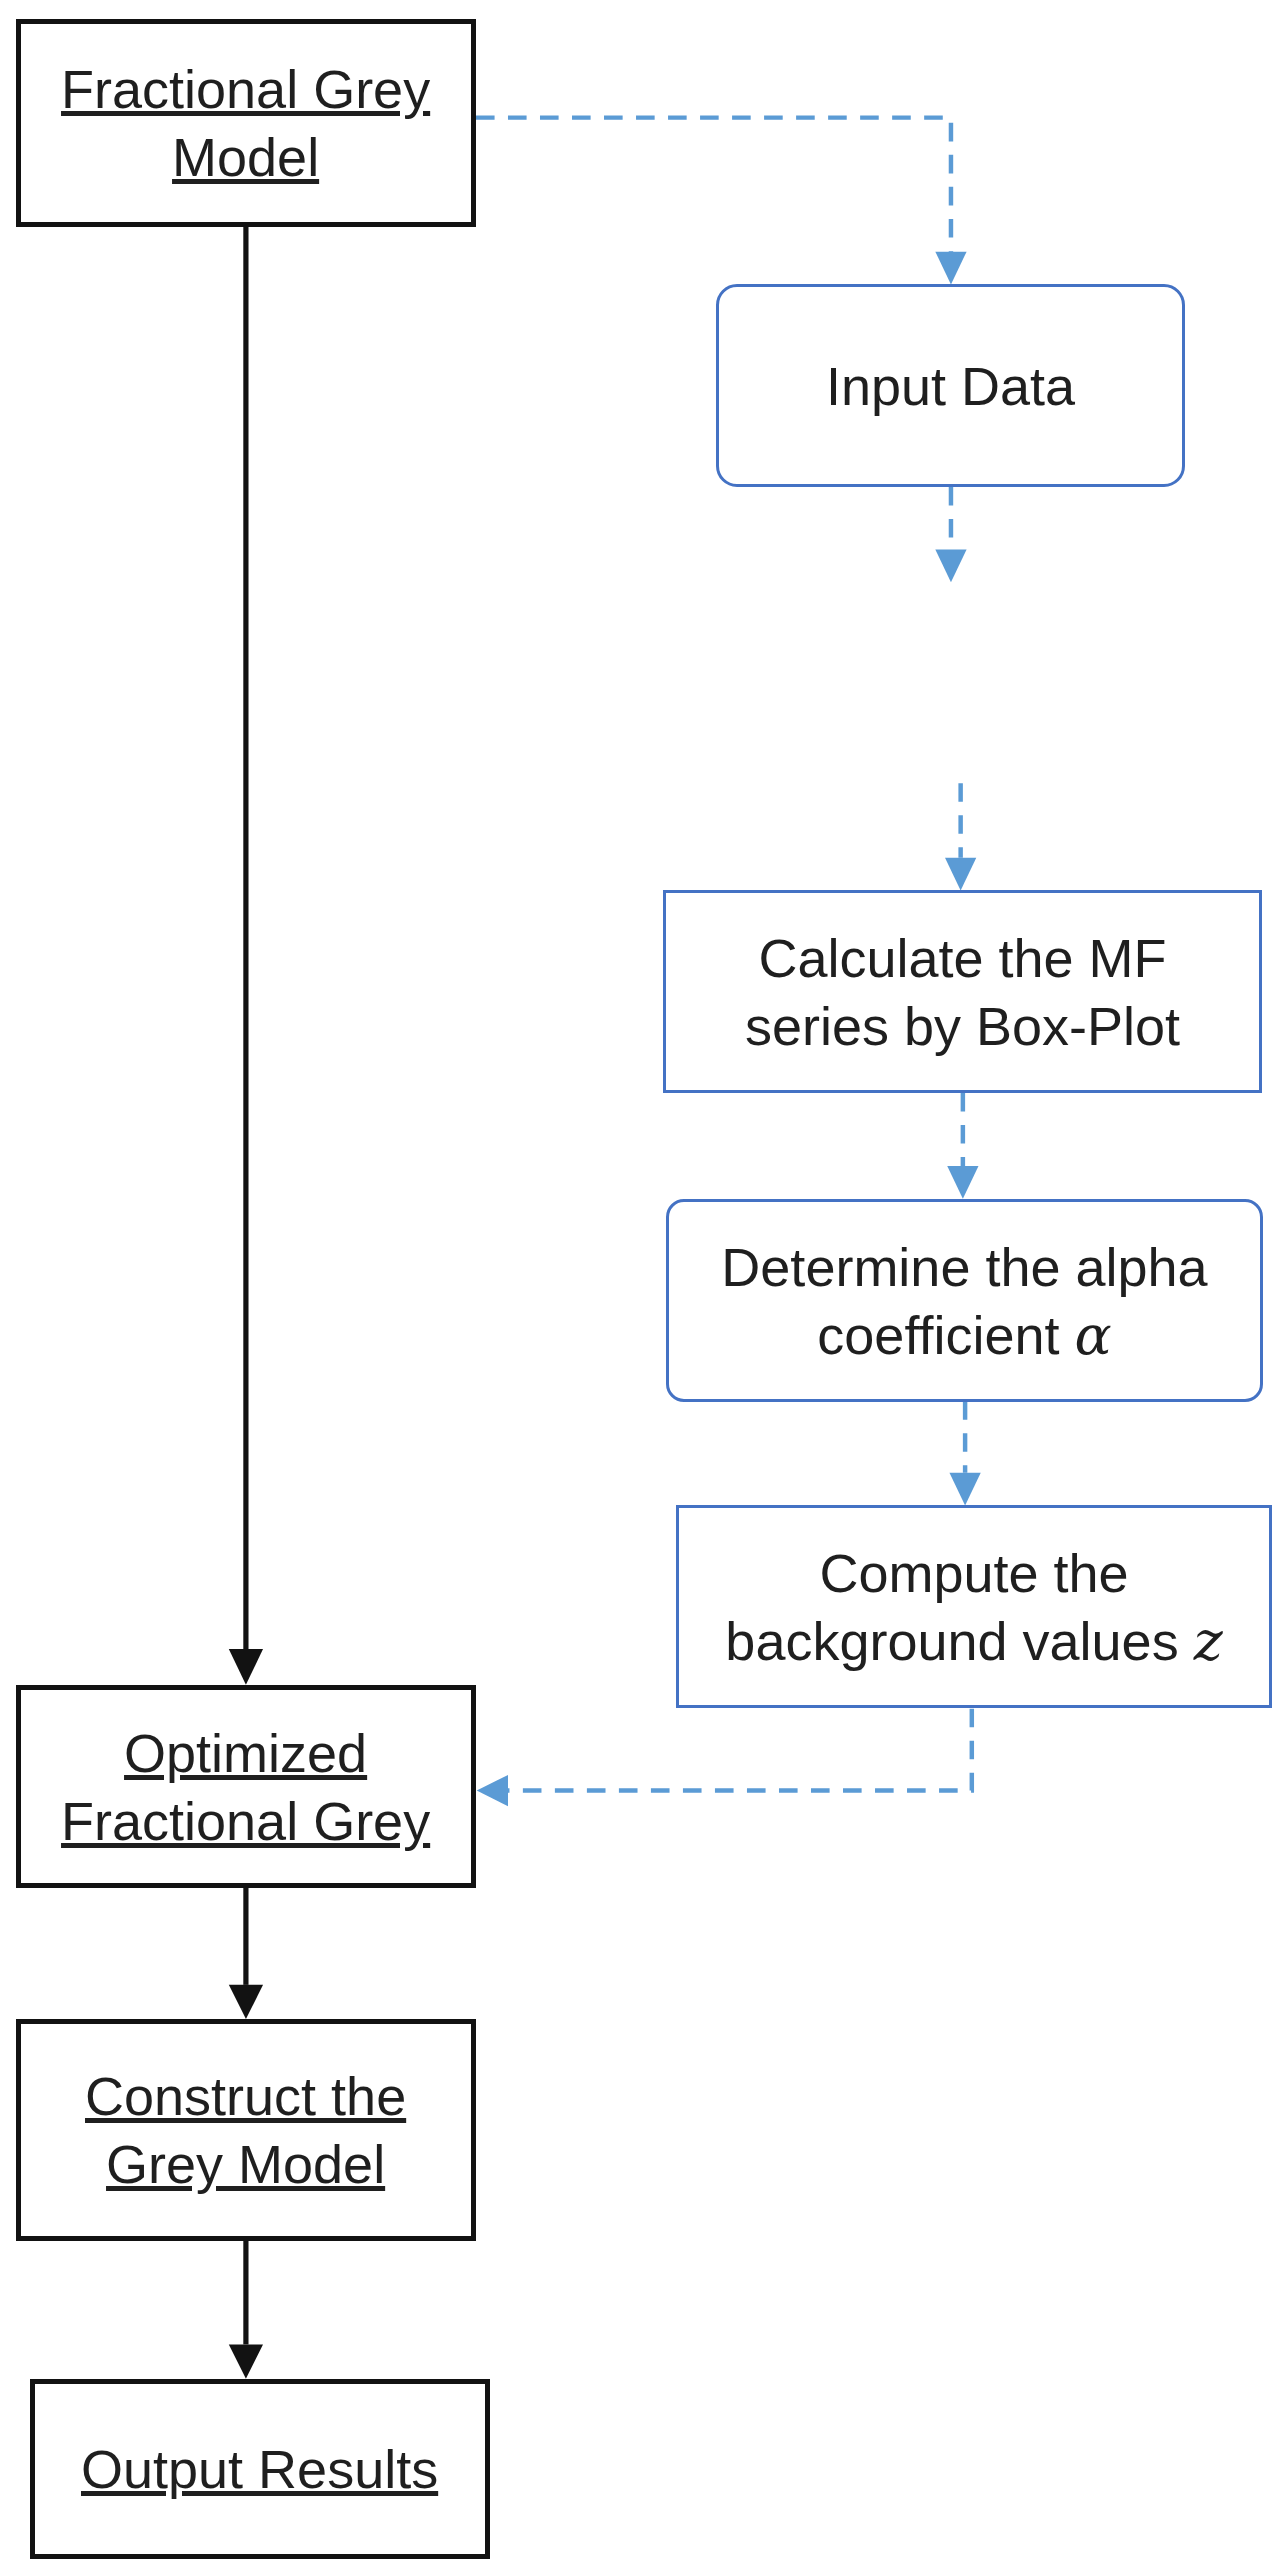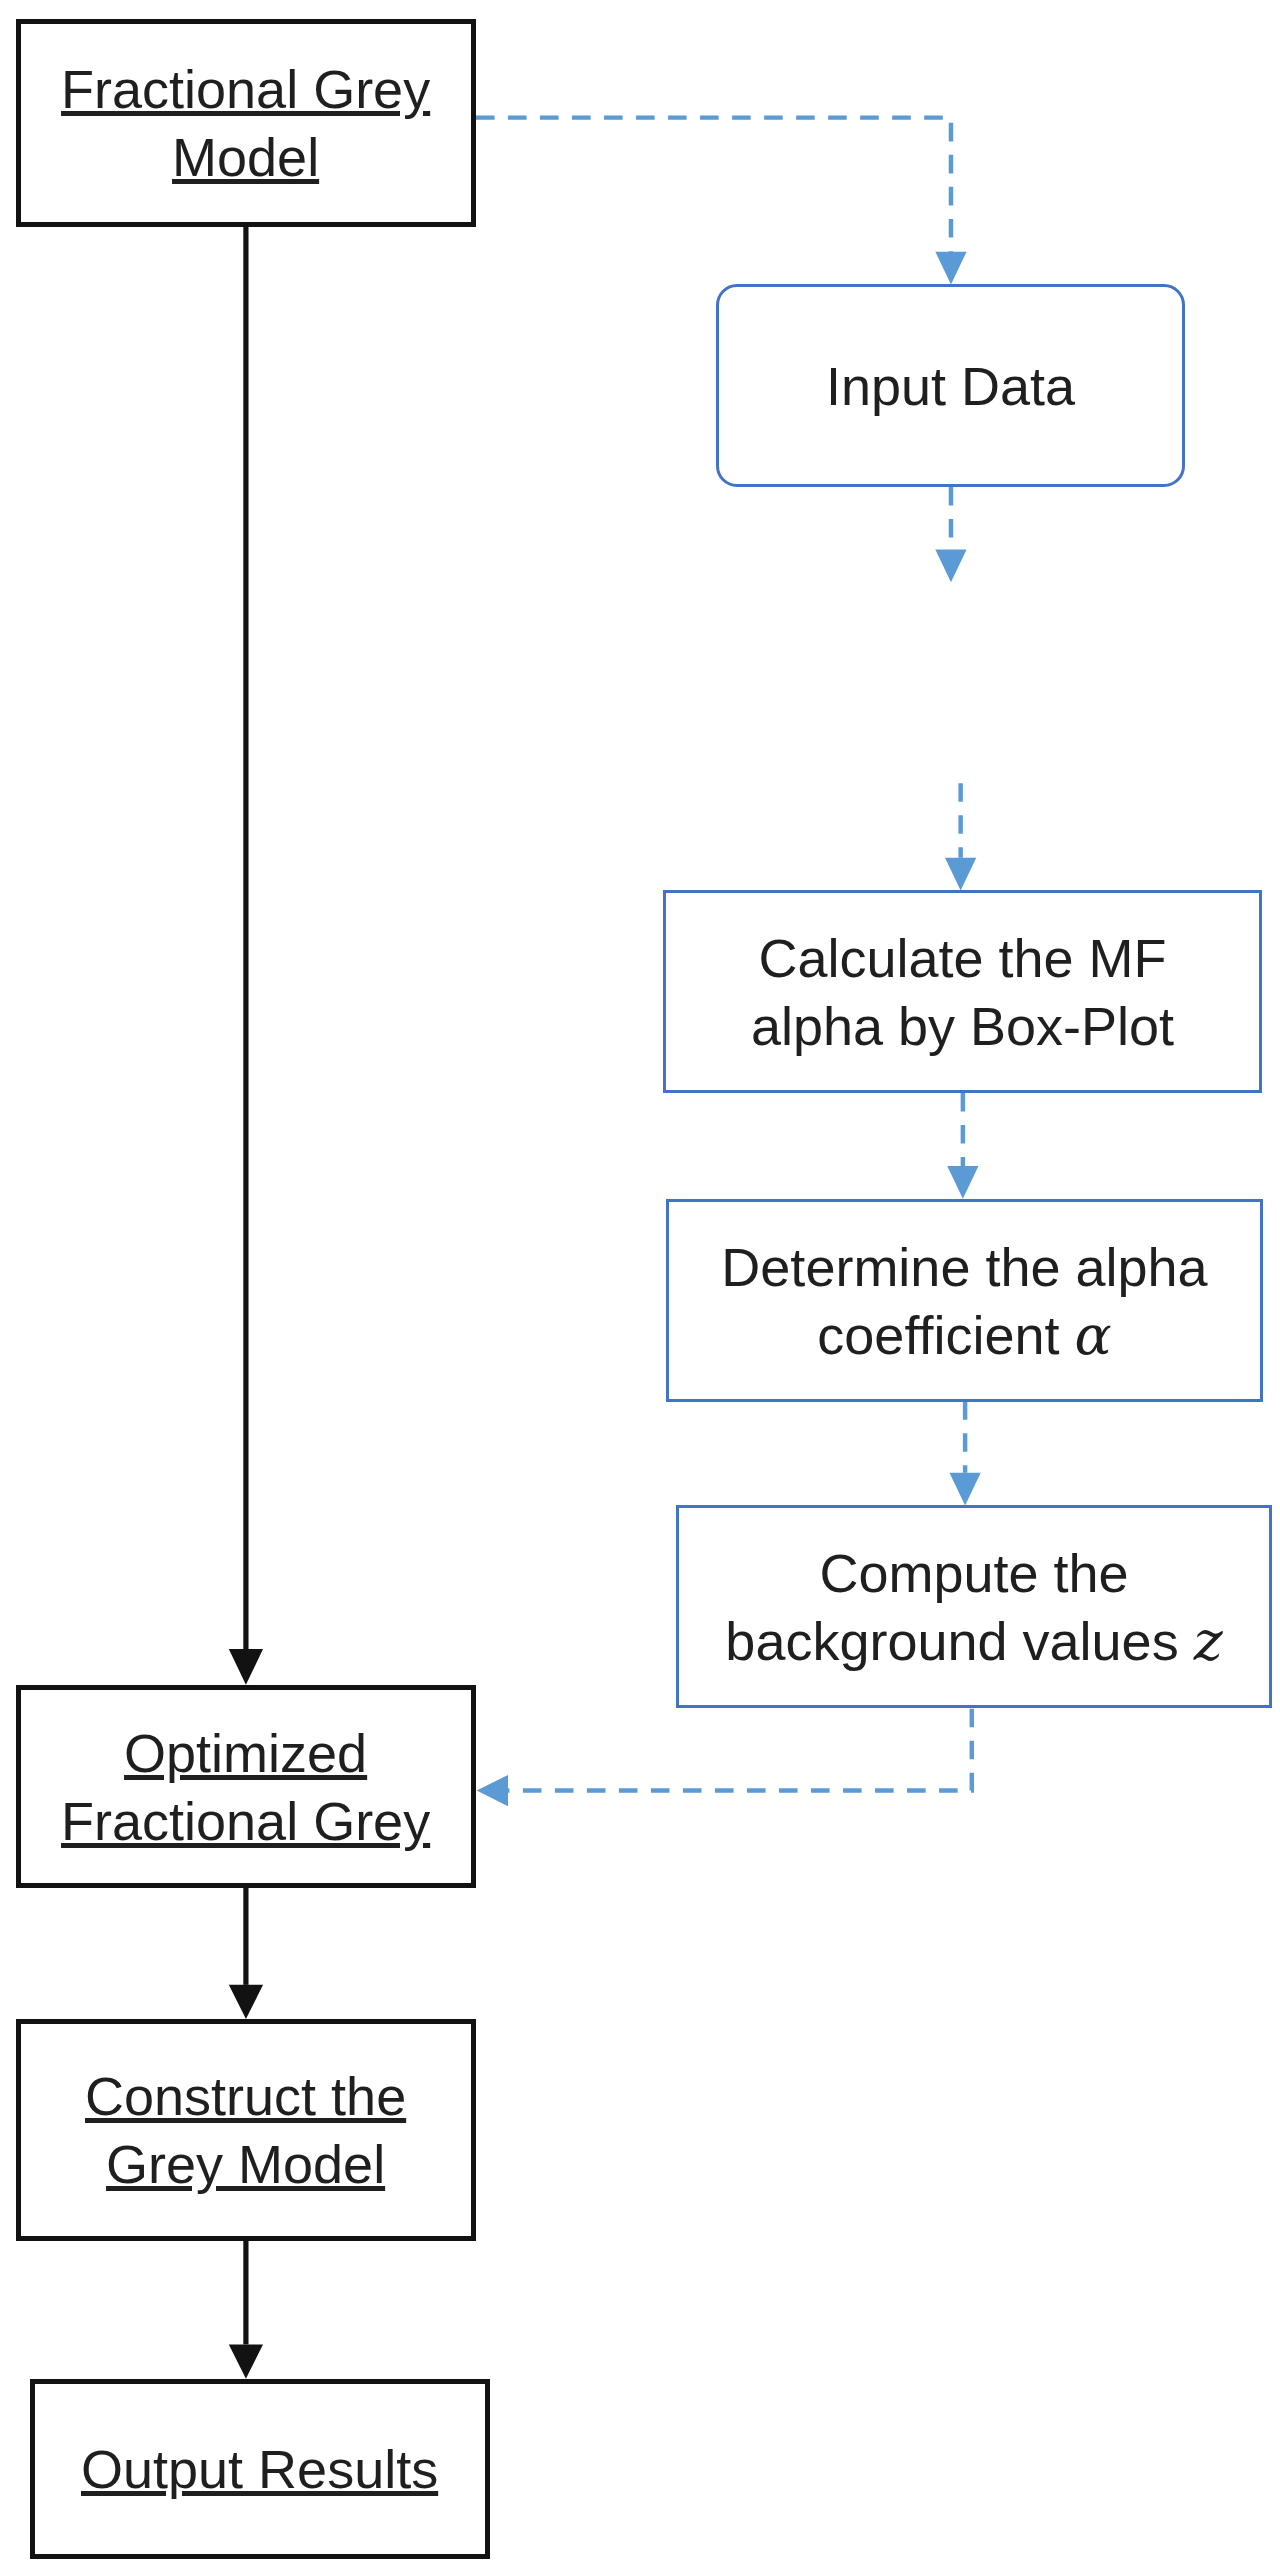--- a/index.html
+++ b/index.html
@@ -30,21 +30,21 @@
   .solid-line{stroke:var(--solid_connector);stroke-width:7;fill:none;}
   .solid-head{fill:var(--solid_connector);stroke:none;}
   .dash-line{stroke:var(--dashed_connector);stroke-width:6;fill:none;stroke-dasharray:25 18;}
   .dash-head{fill:var(--dashed_connector);stroke:none;}
 
   
   #node-fgm   {left:15.6px;  top:18.6px;   width:460px; height:208px;}
   #node-input {left:716px; top:284px;  width:469px; height:203px;border-radius:21px;}
   #node-ago   {left:657px; top:582px;  width:600px; height:201px;}
   #node-mf    {left:663px; top:890px; width:599px; height:203px;}
-  #node-alpha {left:666px; top:1199px; width:597px; height:203px;}
+  #node-alpha {left:666px; top:1199px; width:597px; height:203px;border-radius:18px;}
   #node-bg    {left:676px; top:1505px; width:596px; height:203px;}
   #node-ofg   {left:15.6px;  top:1685px; width:460px; height:203px;}
   #node-cgm   {left:15.6px;  top:2019px; width:460px; height:222px;}
   #node-or    {left:15.6px;  top:2379px; width:460px; height:180px;margin-left:14px;}
 </style>
 </head>
 <body>
 
 <div id="canvas">
 
@@ -83,21 +83,21 @@
     <div class="line"><span>Model</span></div>
   </div>
 
   <div class="node blue" id="node-input">
     <div class="line"><span>Input Data</span></div>
   </div>
 
 
   <div class="node blue" id="node-mf">
     <div class="line"><span>Calculate the MF</span></div>
-    <div class="line"><span>alpha by Box-Plot</span></div>
+    <div class="line"><span>series by Box-Plot</span></div>
   </div>
 
   <div class="node blue" id="node-alpha">
     <div class="line"><span>Determine the alpha</span></div>
     <div class="line"><span>coefficient </span><i class="math">α</i></div>
   </div>
 
   <div class="node blue" id="node-bg">
     <div class="line"><span>Compute the</span></div>
     <div class="line"><span>background values </span><i class="math">z</i></div>

